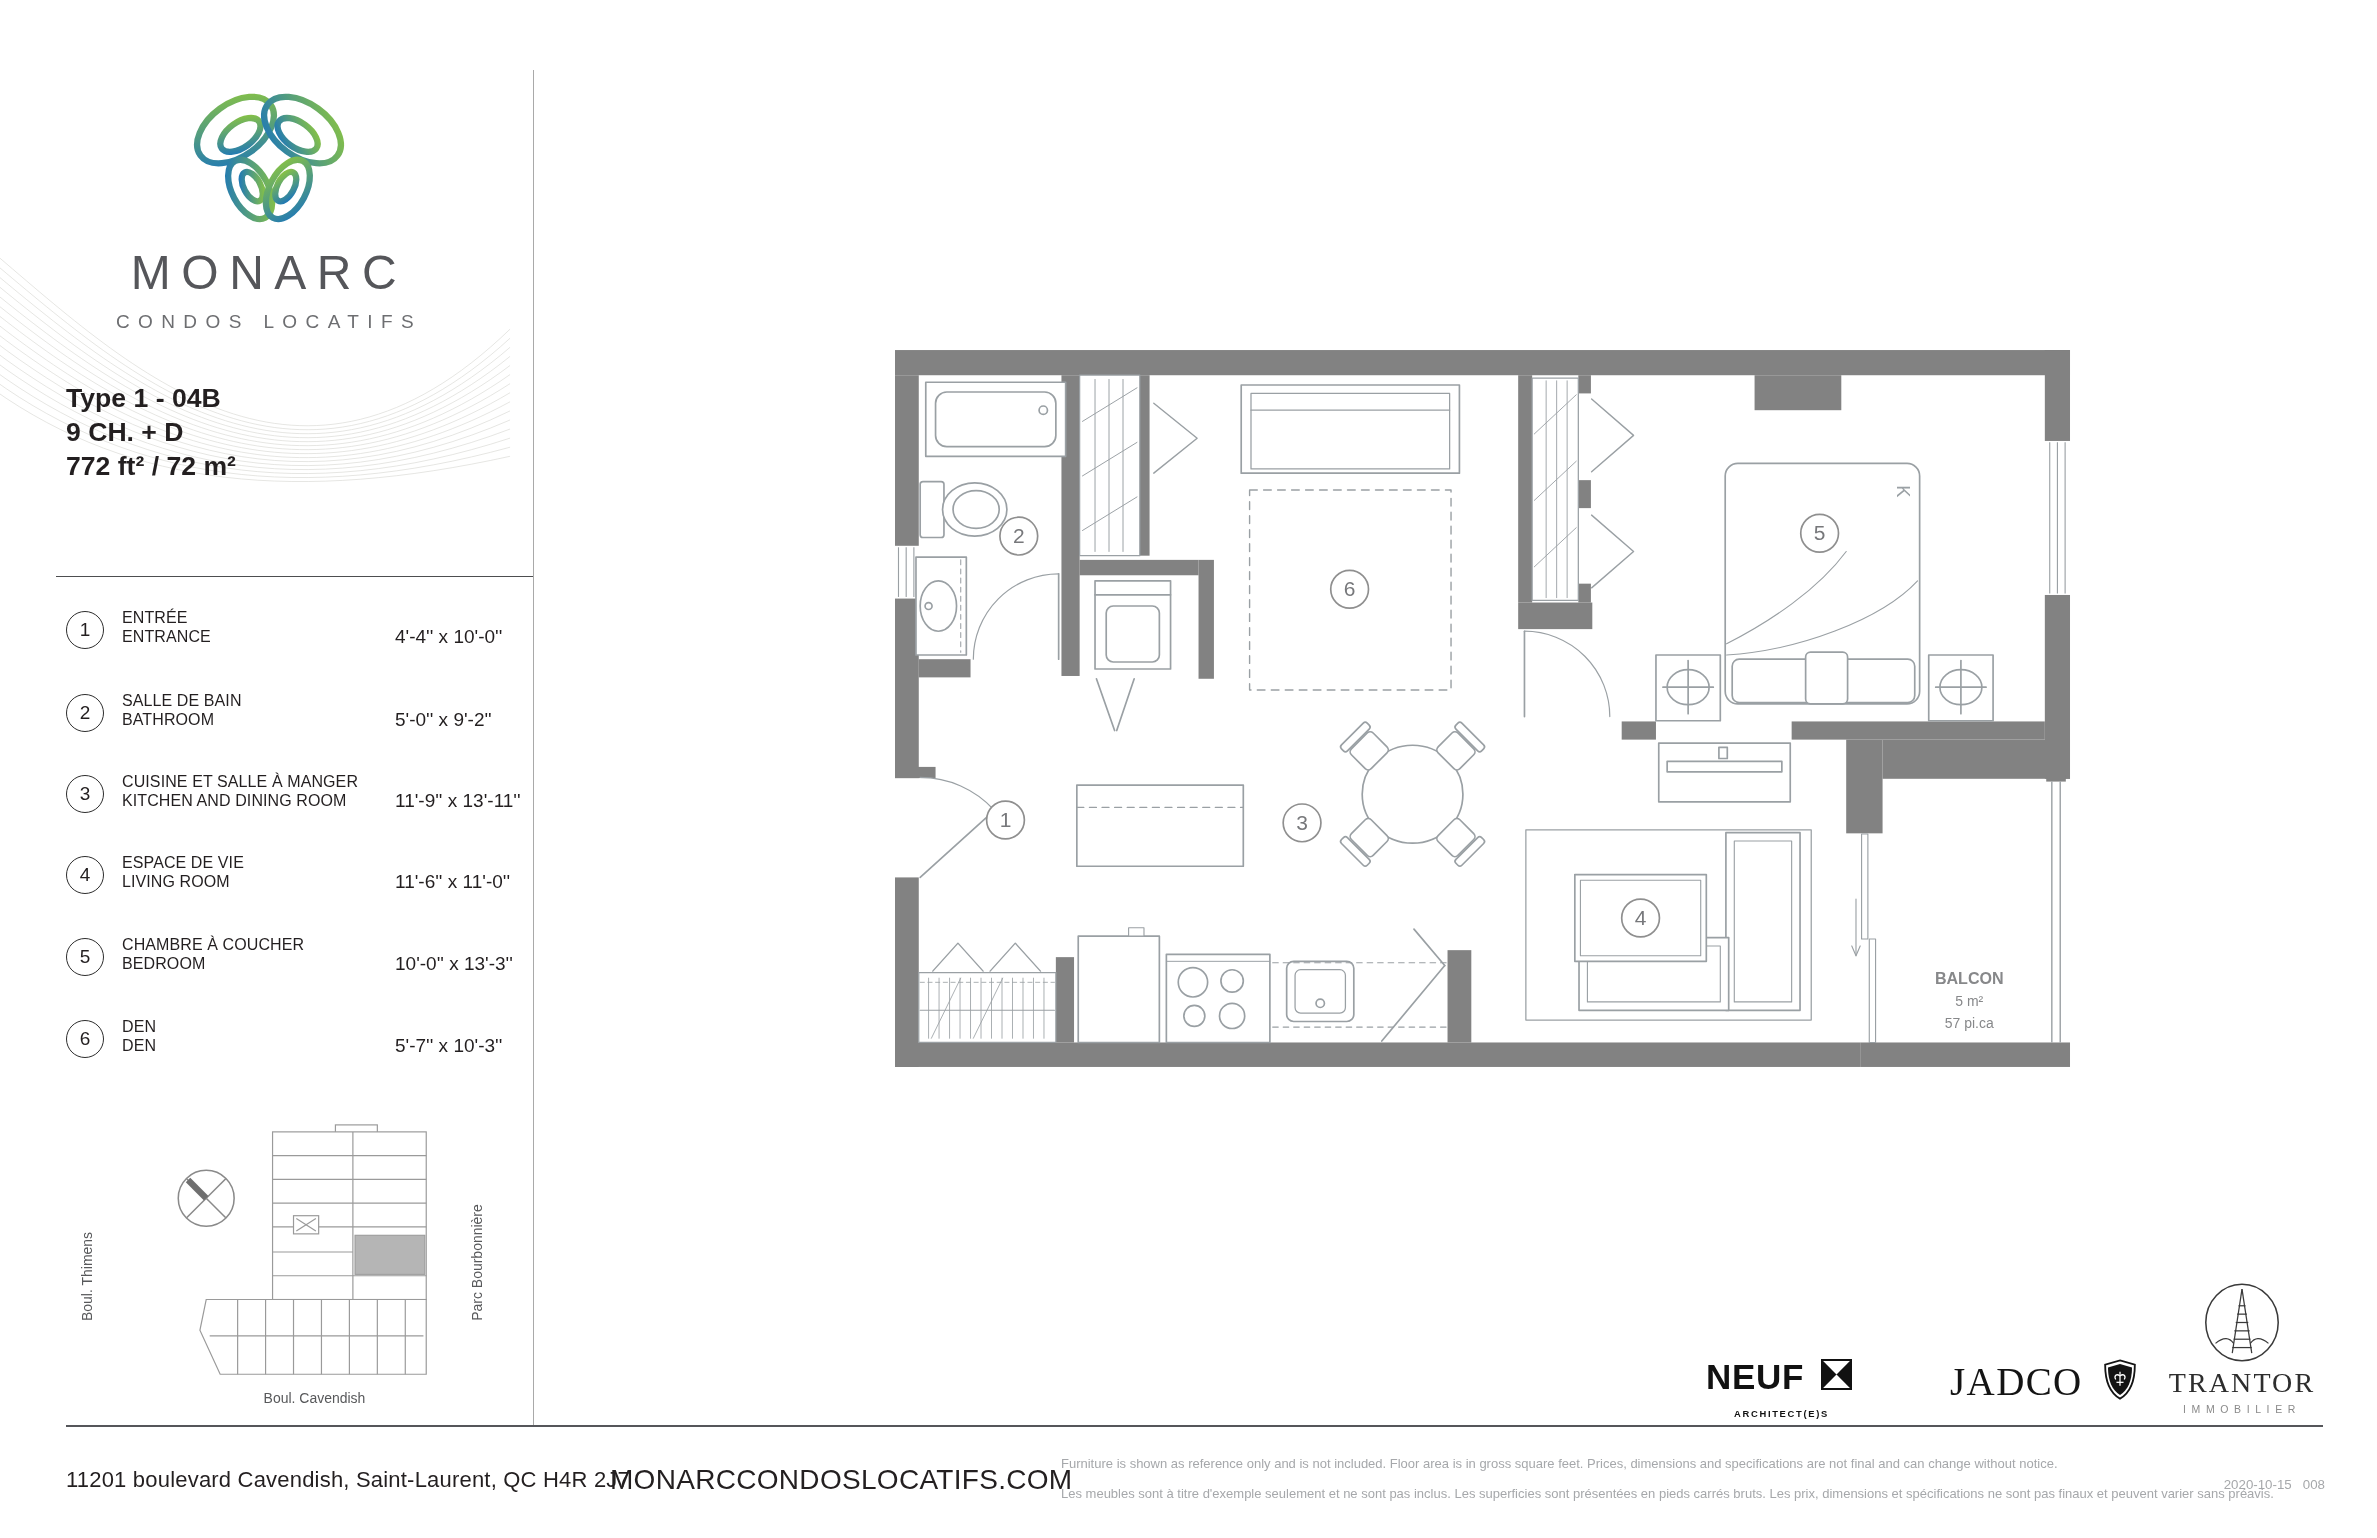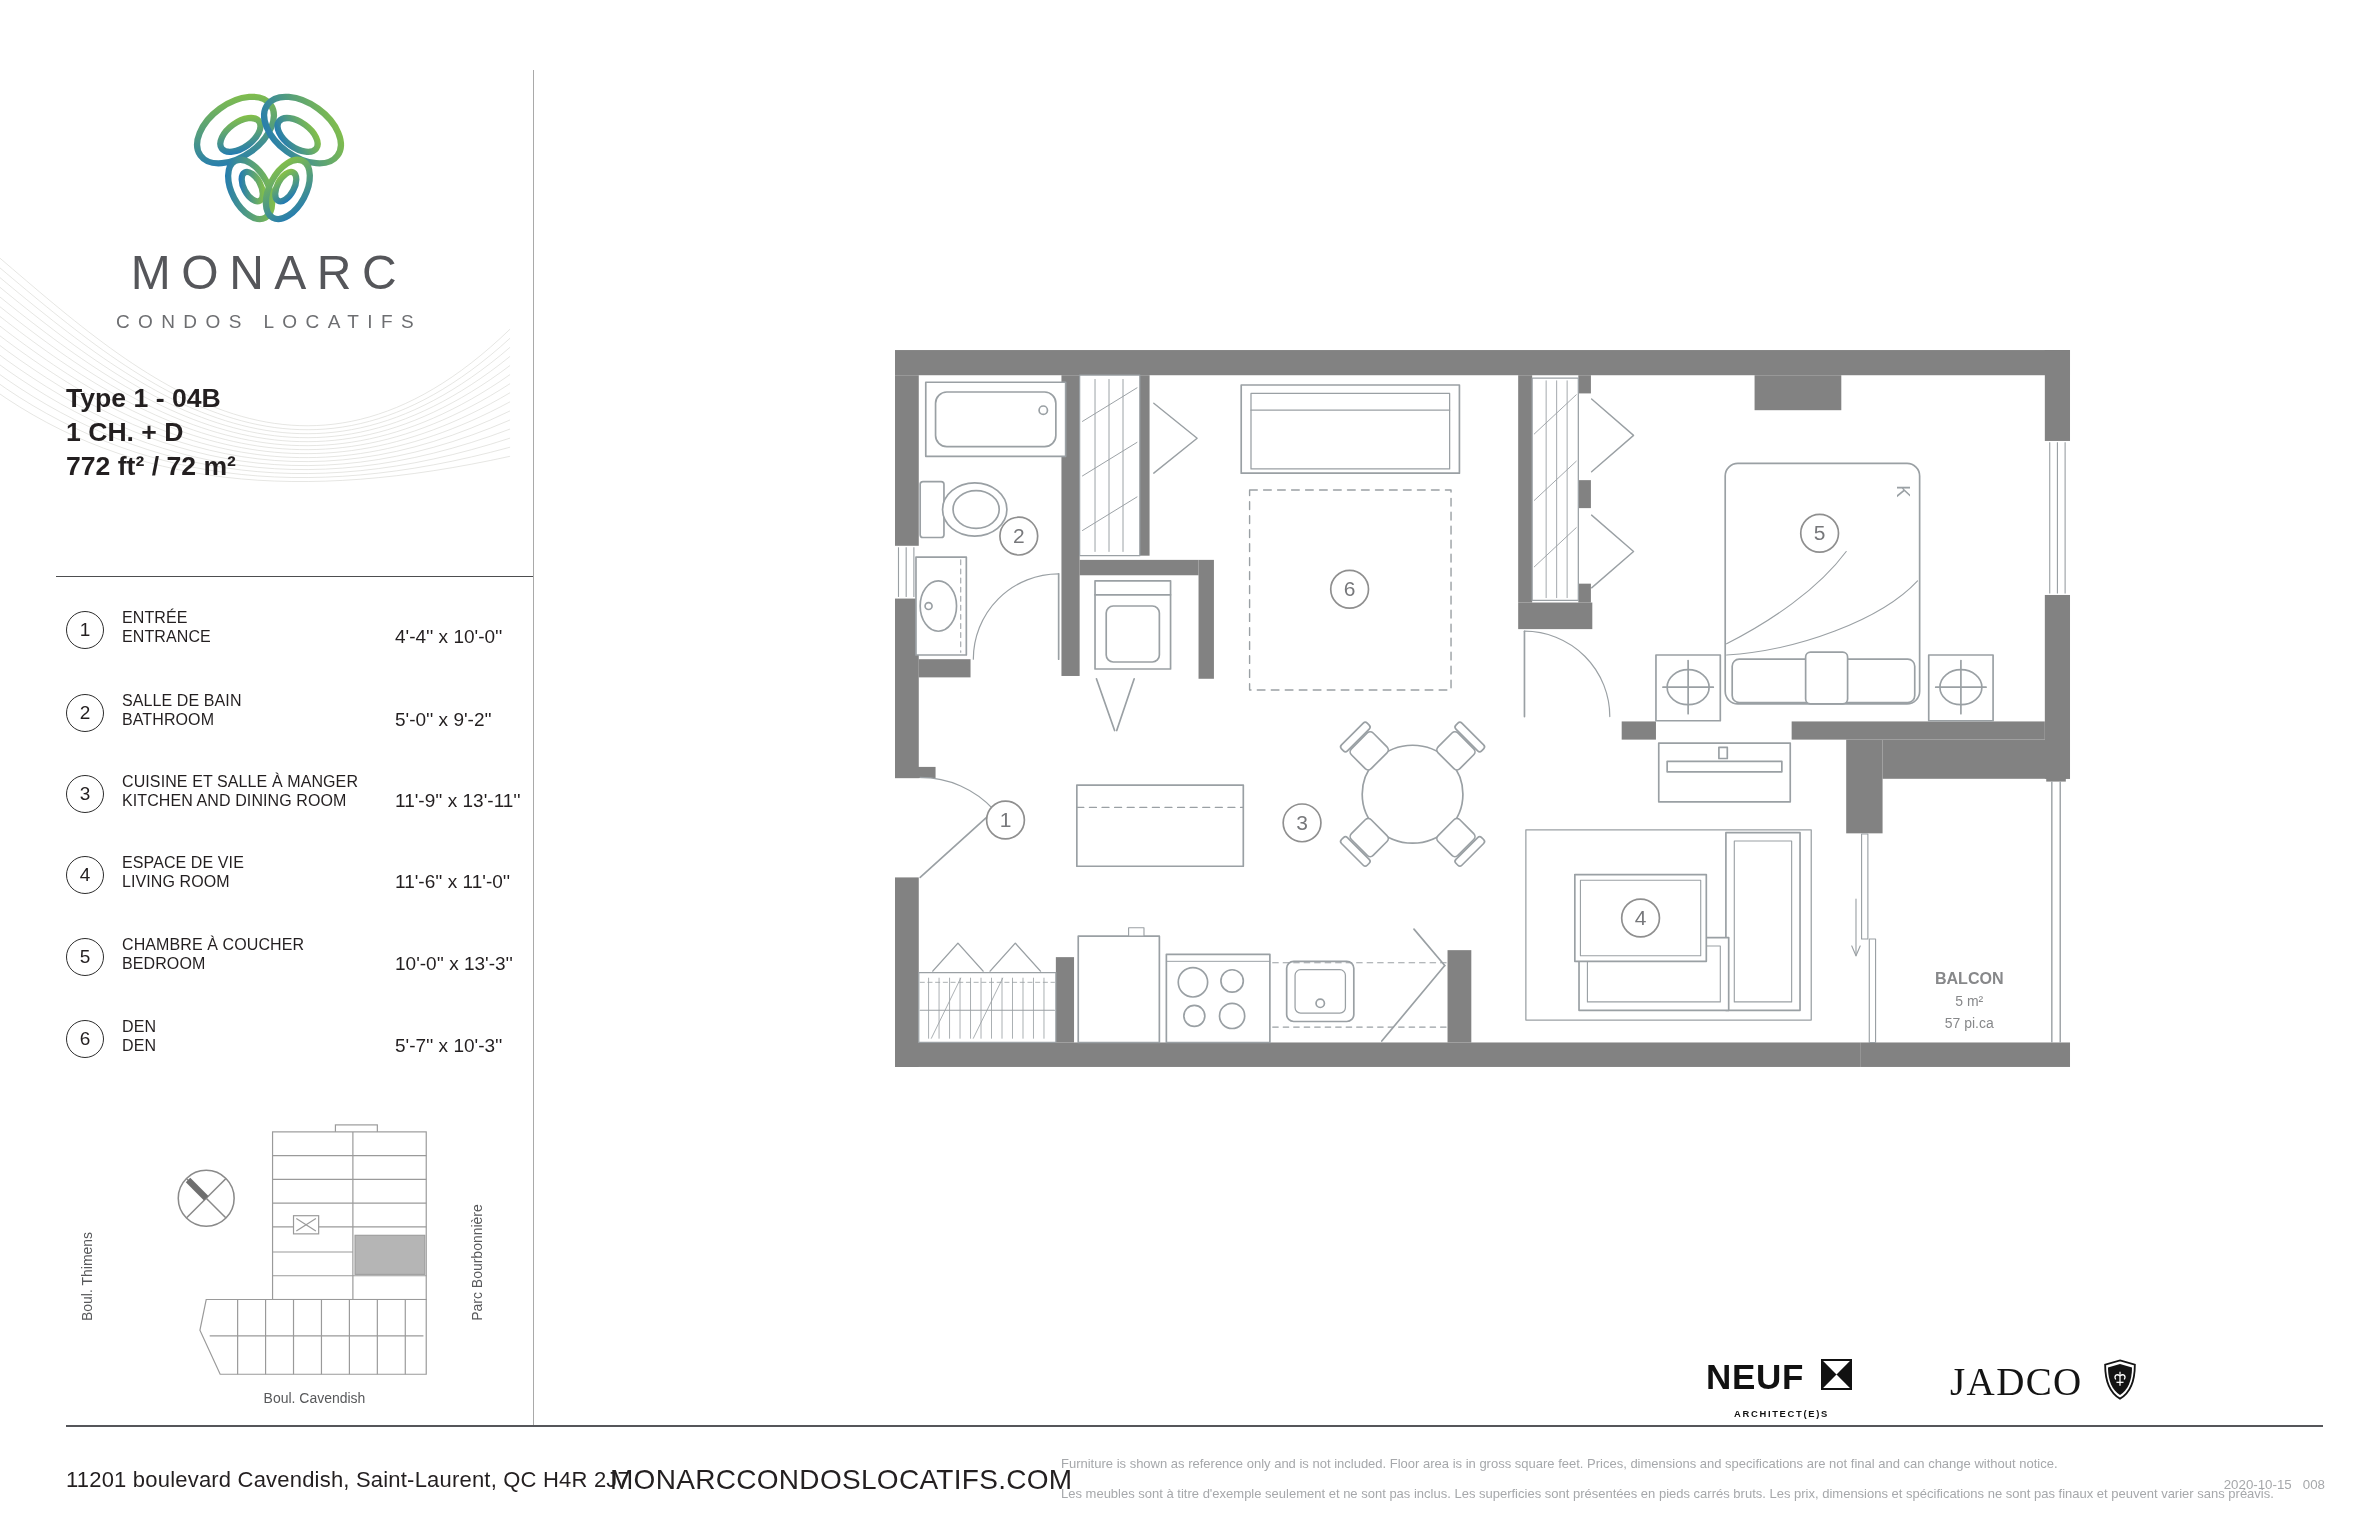--- a/index.html
+++ b/index.html
@@ -88,21 +88,21 @@
           <ellipse cx="147" cy="151" rx="46" ry="26" transform="rotate(-62 147 151)"></ellipse>
           <ellipse cx="144" cy="147" rx="23" ry="12" transform="rotate(-62 144 147)"></ellipse>
         </g>
       </svg>
       <div class="name">MONARC</div>
       <div class="tagline">CONDOS LOCATIFS</div>
     </div>
 
     <div id="unitinfo" class="abs">
       <div>Type 1 - 04B</div>
-      <div>1 CH. + D</div>
+      <div>9 CH. + D</div>
       <div>772 ft² / 72 m²</div>
     </div>
     <div id="side-divider" class="abs"></div>
 
     <div class="abs leg-row" style="top:611px">
       <div class="leg-circle">1</div>
       <div class="leg-text">
           <div>ENTRÉE</div>
           <div>ENTRANCE</div>
         </div>
@@ -460,20 +460,39 @@
     <path d="M24,2 L45,8 C45,32 38,48 24,56 C10,48 3,32 3,8 Z" fill="none" stroke="#141414" stroke-width="2.6"></path>
     <path d="M24,7 L41,12 C41,31 35,44 24,51 C13,44 7,31 7,12 Z" fill="#141414"></path>
     <g stroke="#fff" stroke-width="1.8" fill="none">
       <line x1="24" y1="18" x2="24" y2="38"></line>
       <path d="M24,24 C19,20 15,24 18,29"></path>
       <path d="M24,24 C29,20 33,24 30,29"></path>
       <line x1="19" y1="33" x2="29" y2="33"></line>
     </g>
   </svg>
 
+  <div id="trantor" class="abs">
+    <svg width="78" height="81" viewBox="0 0 112 116" style="display:block;margin:0 auto;">
+      <ellipse cx="56" cy="58" rx="52" ry="55" fill="none" stroke="#3a3a3a" stroke-width="2.2"></ellipse>
+      <g stroke="#3a3a3a" stroke-width="1.8" fill="none">
+        <path d="M56,10 L42,102"></path>
+          <path d="M56,10 L70,102"></path>
+        <line x1="51" y1="34" x2="61" y2="34"></line>
+          <line x1="49" y1="46" x2="63" y2="46"></line>
+        <line x1="47" y1="58" x2="65" y2="58"></line>
+          <line x1="45" y1="70" x2="67" y2="70"></line>
+        <line x1="44" y1="82" x2="68" y2="82"></line>
+          <line x1="42" y1="94" x2="70" y2="94"></line>
+        <path d="M18,88 C30,78 38,80 44,88"></path>
+          <path d="M94,88 C82,78 74,80 68,88"></path>
+      </g>
+    </svg>
+    <div class="nm">TRANTOR</div>
+    <div class="sub">IMMOBILIER</div>
+  </div>
 
   <div id="footer-line" class="abs"></div>
   <div id="address" class="abs">11201 boulevard Cavendish, Saint-Laurent, QC  H4R 2J7</div>
   <div id="website" class="abs">MONARCCONDOSLOCATIFS.COM</div>
   <div id="disclaimer" class="abs">
     <div>Furniture is shown as reference only and is not included. Floor area is in gross square feet. Prices, dimensions and specifications are not final and can change without notice.</div>
     <div>Les meubles sont à titre d'exemple seulement et ne sont pas inclus. Les superficies sont présentées en pieds carrés bruts. Les prix, dimensions et spécifications ne sont pas finaux et peuvent varier sans préavis.</div>
   </div>
   <div id="datecode" class="abs">2020-10-15   008</div>
 

